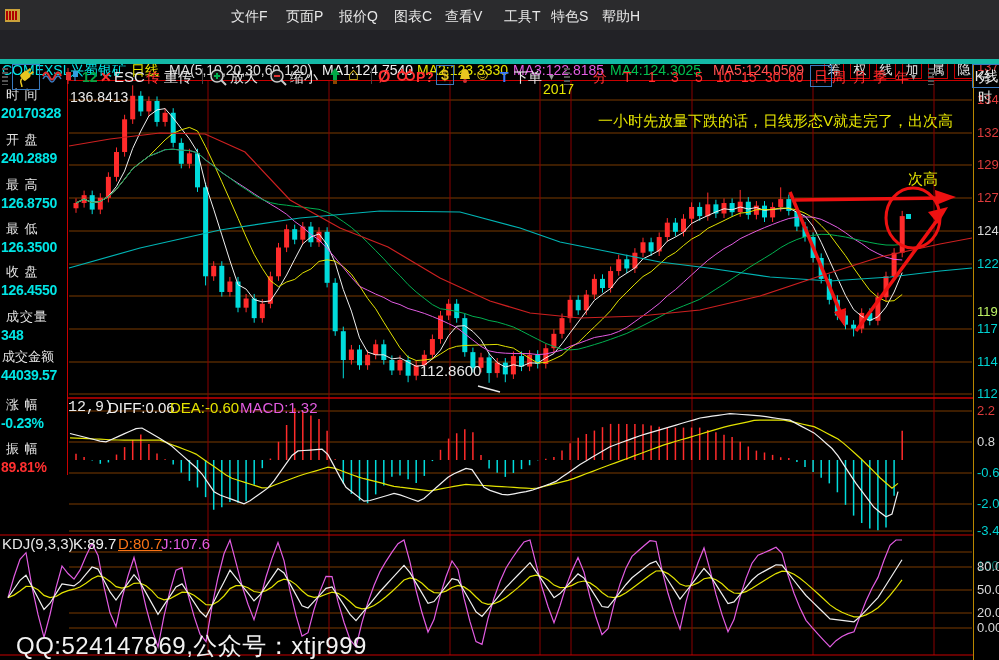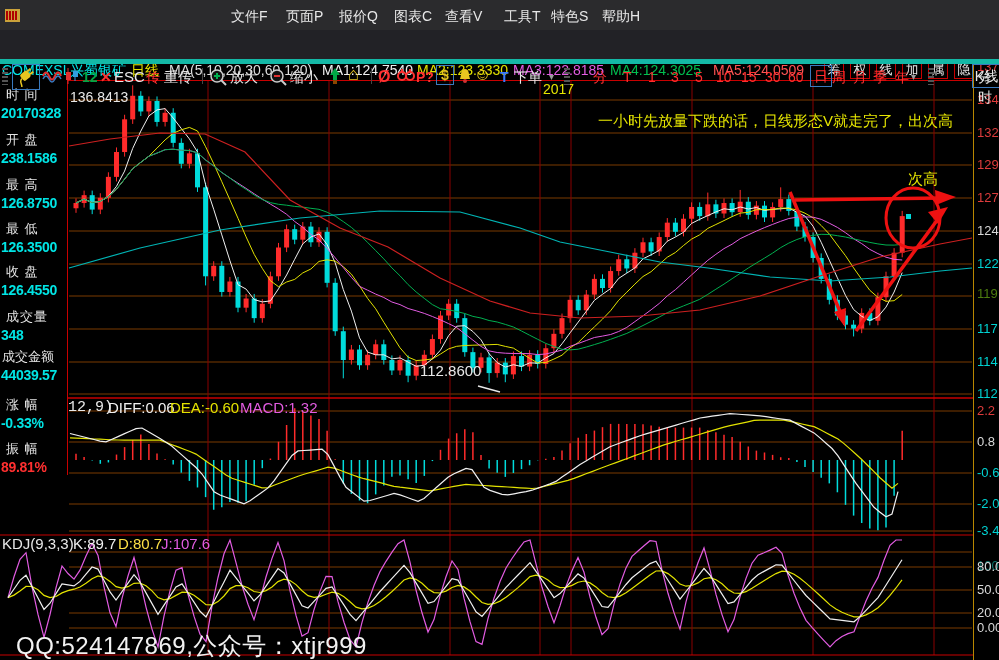--- a/index.html
+++ b/index.html
@@ -130,65 +130,65 @@
 </div>
 
 <div id="axis-col" class="abs">
     <div class="axis-label" style="top: 1px; color: rgb(221, 60, 60);">137</div>
     <div class="axis-label" style="top: 34px; color: rgb(221, 60, 60);">134</div>
     <div class="axis-label" style="top: 67px; color: rgb(221, 60, 60);">132</div>
     <div class="axis-label" style="top: 99px; color: rgb(221, 60, 60);">129</div>
     <div class="axis-label" style="top: 132px; color: rgb(221, 60, 60);">127</div>
     <div class="axis-label" style="top: 165px; color: rgb(216, 216, 216);">124</div>
     <div class="axis-label" style="top: 198px; color: rgb(0, 210, 210);">122</div>
-    <div class="axis-label" style="top: 228px; color: #4d7c0f;">119</div>
+    <div class="axis-label" style="top: 246px; color: #bef264;">119</div>
     <div class="axis-label" style="top: 263px; color: rgb(0, 210, 210);">117</div>
     <div class="axis-label" style="top: 296px; color: rgb(0, 210, 210);">114</div>
     <div class="axis-label" style="top: 328px; color: rgb(0, 210, 210);">112</div>
     <div class="axis-label" style="top: 345px; color: rgb(221, 60, 60);">2.2</div>
     <div class="axis-label" style="top: 376px; color: rgb(216, 216, 216);">0.8</div>
     <div class="axis-label" style="top: 407px; color: rgb(0, 210, 210);">-0.6</div>
     <div class="axis-label" style="top: 438px; color: rgb(0, 210, 210);">-2.0</div>
     <div class="axis-label" style="top: 465px; color: rgb(0, 210, 210);">-3.4</div>
     <div class="axis-label" style="top: 500px; color: #0f766e;">100</div>
     <div class="axis-label" style="top: 501px; color: rgb(216, 216, 216);">80.0</div>
     <div class="axis-label" style="top: 524px; color: rgb(216, 216, 216);">50.0</div>
     <div class="axis-label" style="top: 547px; color: rgb(216, 216, 216);">20.0</div>
     <div class="axis-label" style="top: 562px; color: rgb(216, 216, 216);">0.00</div>
   </div>
 
 <div id="info-panel" class="abs">
     <div class="ip-label" style="top: 6px;">时 间</div>
     <div class="ip-value" style="top: 25px; color: rgb(0, 229, 229);">20170328</div>
     <div class="ip-label" style="top: 51px;">开 盘</div>
-    <div class="ip-value" style="top: 70px; color: rgb(0, 229, 229);">238.1586</div>
+    <div class="ip-value" style="top: 70px; color: rgb(0, 229, 229);">240.2889</div>
     <div class="ip-label" style="top: 96px;">最 高</div>
     <div class="ip-value" style="top: 115px; color: rgb(0, 229, 229);">126.8750</div>
     <div class="ip-label" style="top: 140px;">最 低</div>
     <div class="ip-value" style="top: 159px; color: rgb(0, 229, 229);">126.3500</div>
     <div class="ip-label" style="top: 183px;">收 盘</div>
     <div class="ip-value" style="top: 202px; color: rgb(0, 229, 229);">126.4550</div>
     <div class="ip-label" style="top: 228px;">成交量</div>
     <div class="ip-value" style="top: 247px; color: rgb(0, 229, 229);">348</div>
     <div class="ip-label" style="top: 268px; left: 2px; letter-spacing: 0px;">成交金额</div>
     <div class="ip-value" style="top: 287px; color: rgb(0, 229, 229);">44039.57</div>
     <div class="ip-label" style="top: 316px;">涨 幅</div>
-    <div class="ip-value" style="top: 335px; color: rgb(0, 229, 229);">-0.33%</div>
+    <div class="ip-value" style="top: 335px; color: rgb(0, 229, 229);">-0.23%</div>
     <div class="ip-label" style="top: 360px;">振 幅</div>
     <div class="ip-value" style="top: 379px; color: rgb(255, 48, 48);">89.81%</div>
   </div>
 
 <div class="ind-hd" style="left:68px;top:400px;color:#e8e8e8;font-family:Liberation Mono, monospace;">12,9)</div>
 <div class="ind-hd" style="left:108px;top:400px;color:#f0f0f0;">DIFF:0.06</div>
 <div class="ind-hd" style="left:170px;top:400px;color:#e2e200;">DEA:-0.60</div>
 <div class="ind-hd" style="left:240px;top:400px;color:#e25ce2;">MACD:1.32</div>
 
 <div class="ind-hd" style="left:2px;top:536px;color:#e8e8e8;">KDJ(9,3,3)</div>
 <div class="ind-hd" style="left:73px;top:536px;color:#f0f0f0;">K:89.7</div>
-<div class="ind-hd" style="left:118px;top:536px;color:#fde047;">D:80.7</div>
+<div class="ind-hd" style="left:118px;top:536px;color:#f97316;text-decoration:underline;">D:80.7</div>
 <div class="ind-hd" style="left:161px;top:536px;color:#e25ce2;">J:107.6</div>
 
 <div id="qq-line" class="abs">QQ:524147869,公众号：xtjr999</div>
 
 <svg id="cv" class="abs" width="999" height="660">
     <line x1="69" y1="100" x2="972" y2="100" stroke="#7b3a00" stroke-width="1"></line>
     <line x1="69" y1="133" x2="972" y2="133" stroke="#7b3a00" stroke-width="1"></line>
     <line x1="69" y1="165" x2="972" y2="165" stroke="#7b3a00" stroke-width="1"></line>
     <line x1="69" y1="198" x2="972" y2="198" stroke="#7b3a00" stroke-width="1"></line>
     <line x1="69" y1="231" x2="972" y2="231" stroke="#7b3a00" stroke-width="1"></line>

